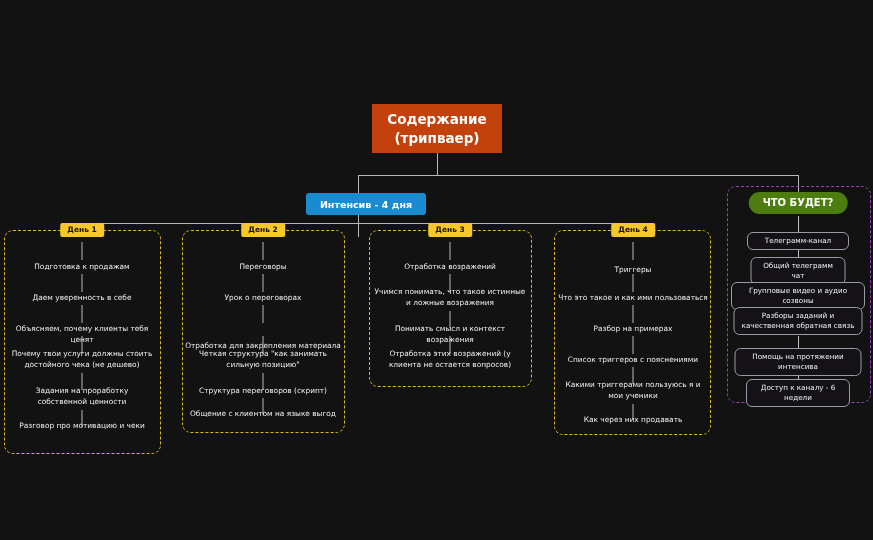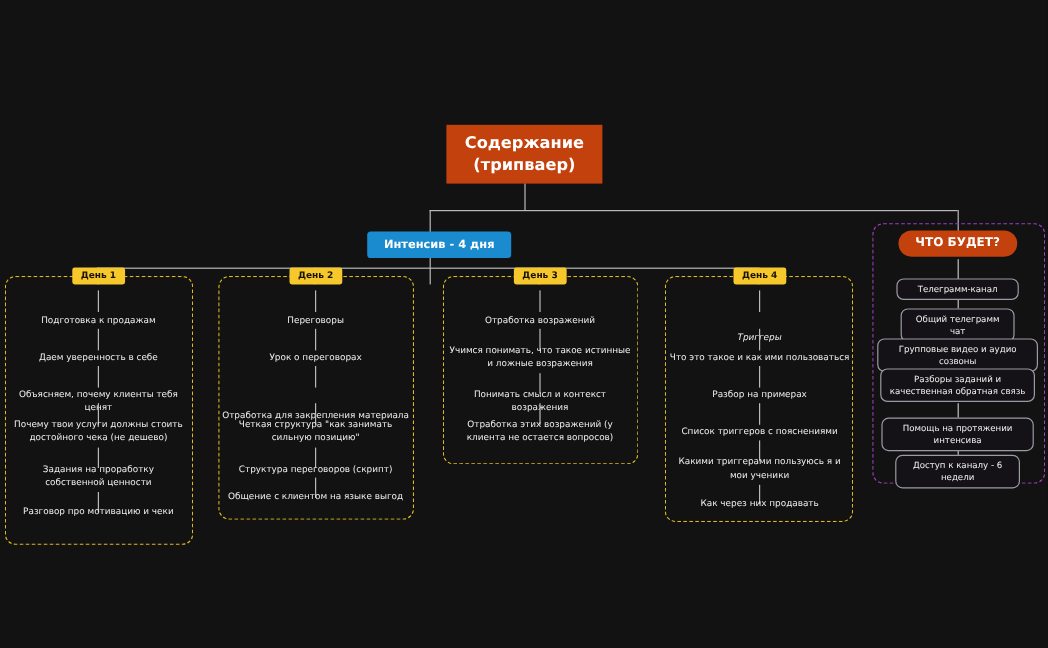--- a/index.html
+++ b/index.html
@@ -106,21 +106,21 @@
     width: 142px;
     height: 215px;
     border: 1.4px dashed #a03fbe;
     border-radius: 9px;
   }
   .purple-title {
     position: absolute;
     left: 798px;
     top: 192px;
     transform: translateX(-50%);
-    background: #c2410c;
+    background: #4d7c0f;
     color: #ffffff;
     font-size: 10px;
     font-weight: bold;
     padding: 5px 14px 6px 14px;
     border-radius: 14px;
     white-space: nowrap;
   }
   .purple-item {
     position: absolute;
     left: 798px;
@@ -226,21 +226,21 @@
     <div class="day-item" style="left:80px; top:93px; width:158px;">Понимать смысл и контекст возражения</div>
 
     <div class="day-connector" style="left:80px; top:105px; height:18px;"></div>
     <div class="day-item" style="left:80px; top:118px; width:155px;">Отработка этих возражений (у клиента не остается вопросов)</div>
   </div>
 
   <div class="day-box" style="left:554px; top:230px; width:155px; height:203px;">
     <div class="day-chip" style="left:78px;">День 4</div>
 
     <div class="day-connector" style="left:78px; top:11px; height:18px;"></div>
-    <div class="day-item" style="left:78px; top:45px; width:145px;font-style:italic;">Триггеры</div>
+    <div class="day-item" style="left:78px; top:34px; width:145px;">Триггеры</div>
 
     <div class="day-connector" style="left:78px; top:43px; height:18px;"></div>
     <div class="day-item" style="left:78px; top:62px; width:152px;">Что это такое и как ими пользоваться</div>
 
     <div class="day-connector" style="left:78px; top:74px; height:18px;"></div>
     <div class="day-item" style="left:78px; top:93px; width:145px;">Разбор на примерах</div>
 
     <div class="day-connector" style="left:78px; top:105px; height:18px;"></div>
     <div class="day-item" style="left:78px; top:124px; width:152px;">Список триггеров с пояснениями</div>
 

